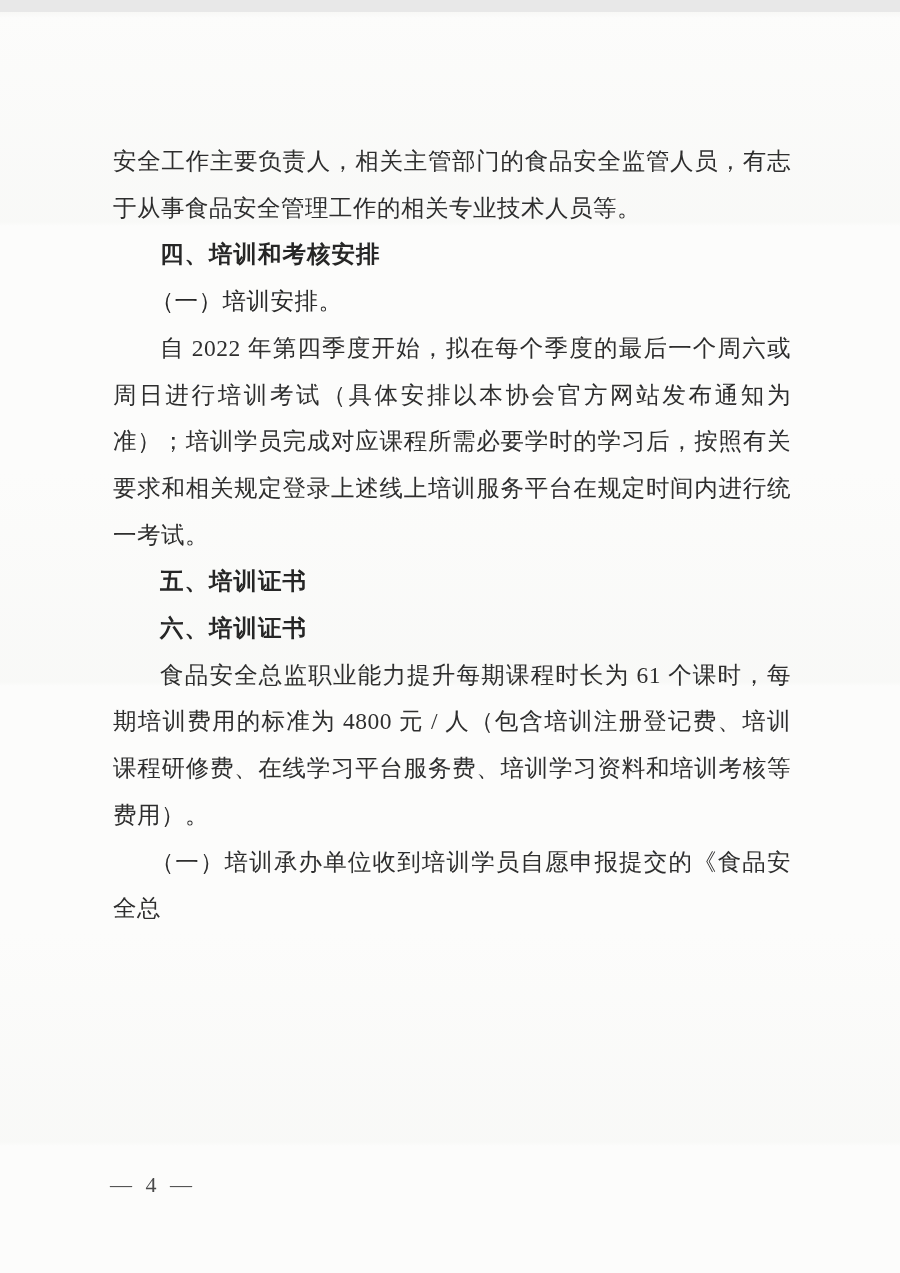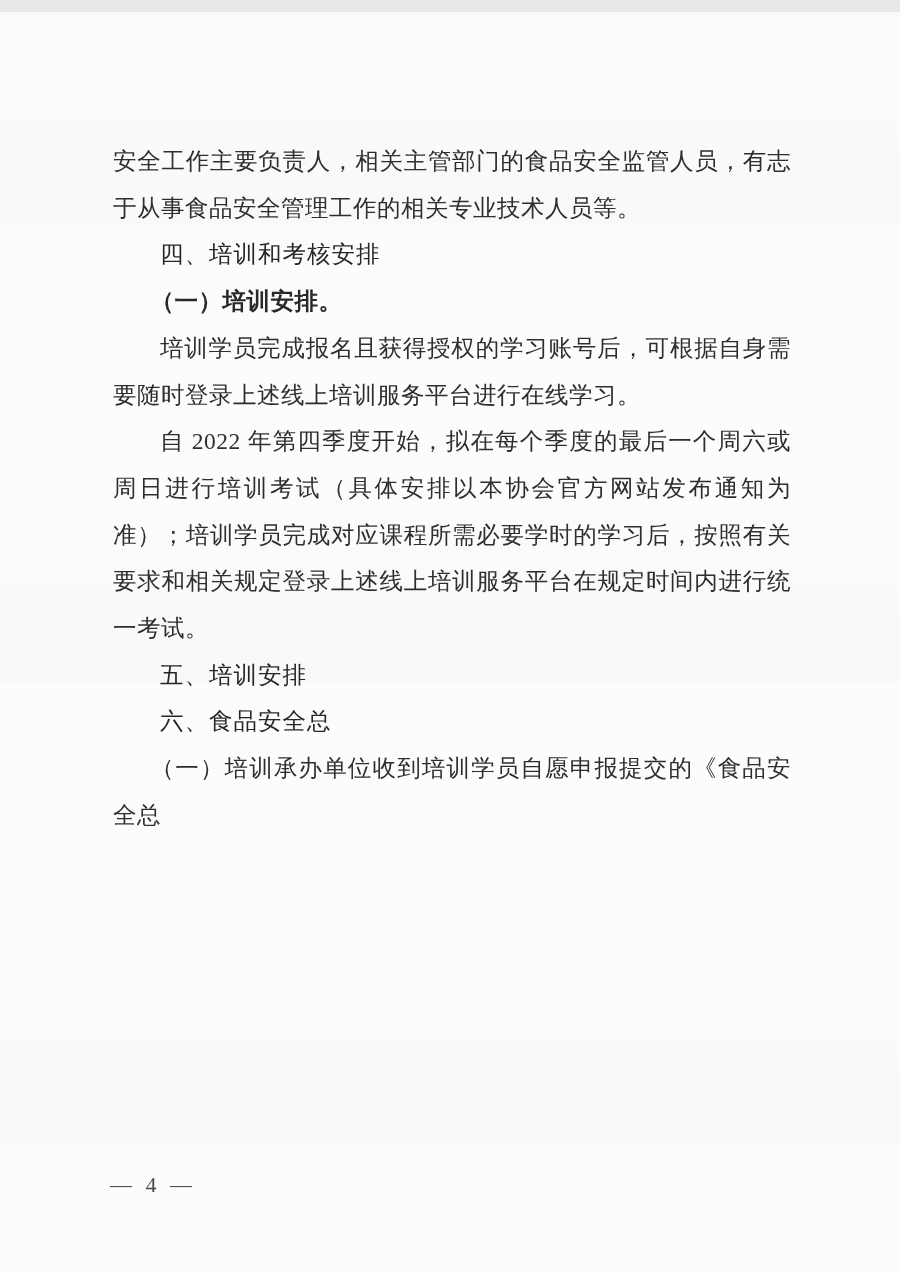--- a/index.html
+++ b/index.html
@@ -42,27 +42,27 @@
     text-indent: 2em;
   }
   .para.no-indent {
     text-indent: 0;
   }
   .para.bracket-start {
     text-indent: 1.6em;
   }
   .heading {
     font-family: "Liberation Sans", "DejaVu Sans", sans-serif;
-    font-weight: 400;
+    font-weight: 700;
     text-indent: 2em;
     letter-spacing: 1px;
     color: #262626;
   }
   .subheading {
-    font-weight: 700;
+    font-weight: 400;
     text-indent: 1.6em;
     color: #282828;
   }
   .page-footer {
     position: absolute;
     left: 110px;
     top: 1158px;
     font-size: 22px;
     line-height: 30px;
     letter-spacing: 4px;
@@ -75,30 +75,30 @@
 
 <div class="scan-page">
   <div class="doc-body">
 
     <p class="para no-indent">安全工作主要负责人，相关主管部门的食品安全监管人员，有志于从事食品安全管理工作的相关专业技术人员等。</p>
 
     <p class="heading">四、培训和考核安排</p>
 
     <p class="subheading">（一）培训安排。</p>
 
-    <p class="para">培训学员完成报名且获得授权的学习账号后，可根据自身需要随时登录上述线上培训服务平台进行在线学习。</p>
 
 
     <p class="para">自 2022 年第四季度开始，拟在每个季度的最后一个周六或周日进行培训考试（具体安排以本协会官方网站发布通知为准）；培训学员完成对应课程所需必要学时的学习后，按照有关要求和相关规定登录上述线上培训服务平台在规定时间内进行统一考试。</p>
 
-    <p class="heading">五、培训安排</p>
+    <p class="heading">五、培训证书</p>
 
 
-    <p class="heading">六、食品安全总</p>
+    <p class="heading">六、培训证书</p>
 
+    <p class="para">食品安全总监职业能力提升每期课程时长为 61 个课时，每期培训费用的标准为 4800 元 / 人（包含培训注册登记费、培训课程研修费、在线学习平台服务费、培训学习资料和培训考核等费用）。</p>
 
 
     <p class="para bracket-start">（一）培训承办单位收到培训学员自愿申报提交的《食品安全总</p>
 
   </div>
 
   <div class="page-footer">— 4 —</div>
 </div>
 
 </body></html>

